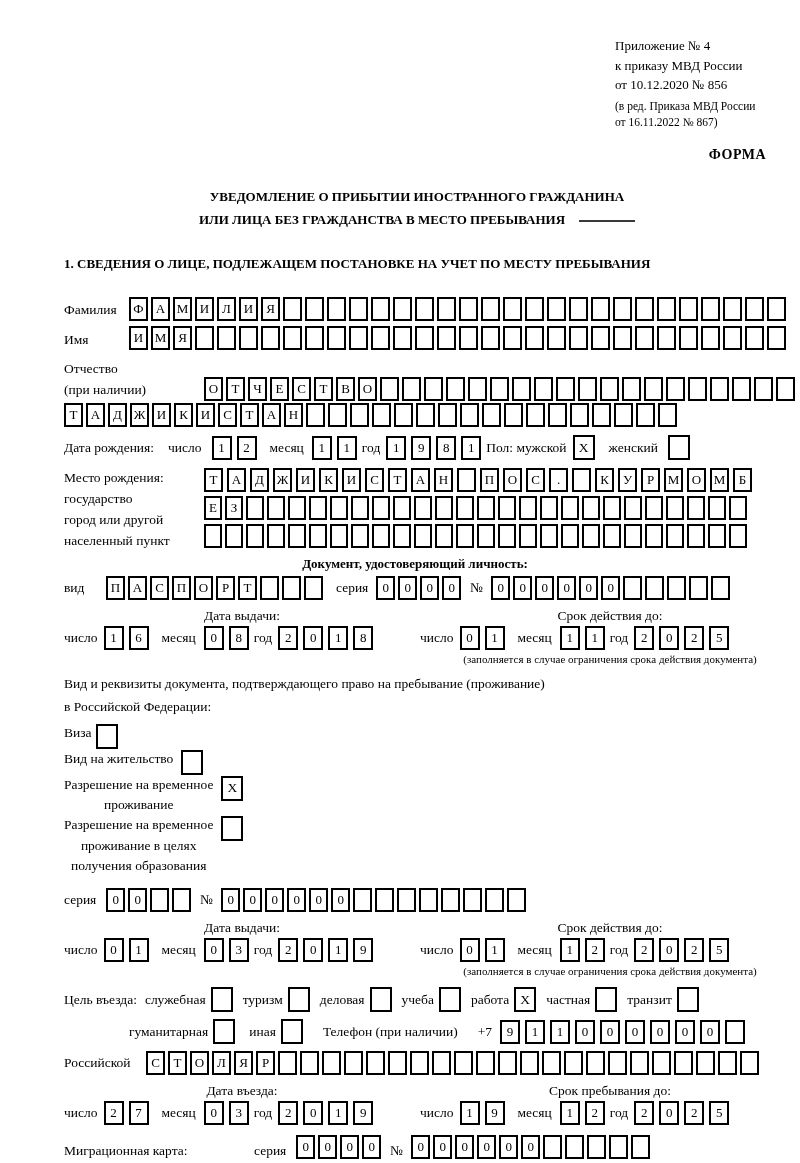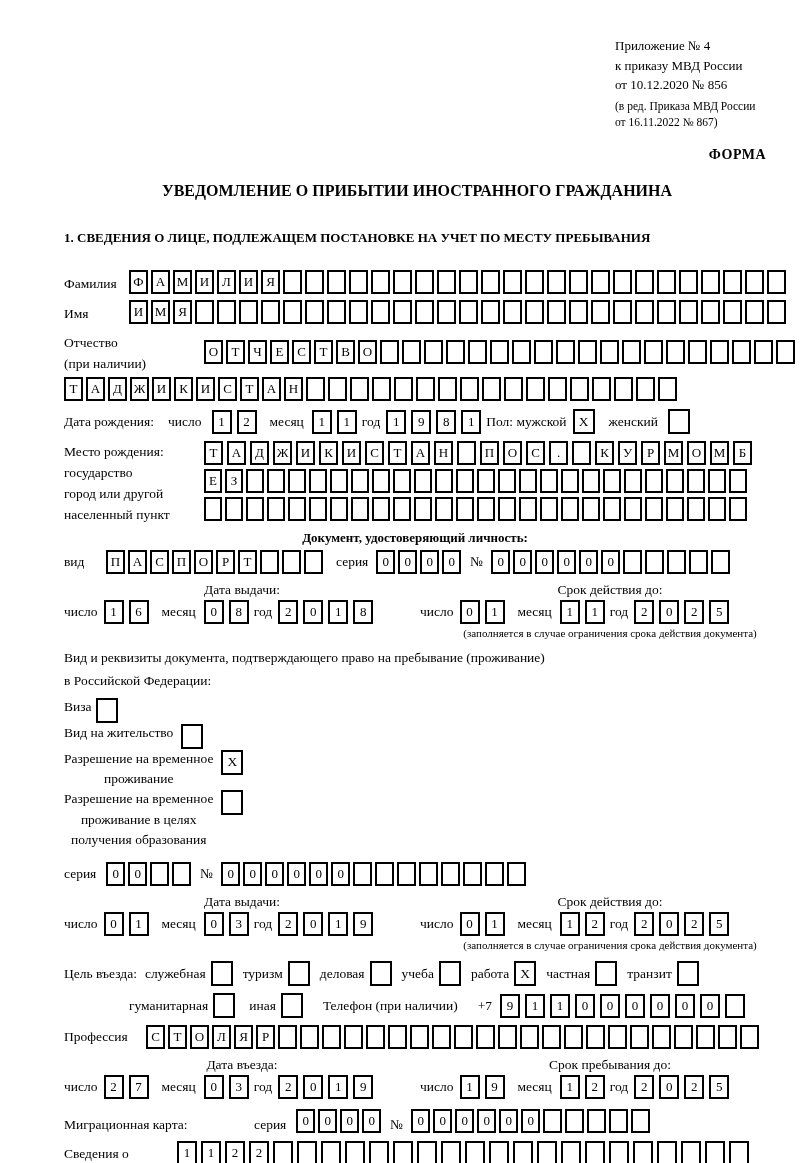--- a/index.html
+++ b/index.html
@@ -8,26 +8,26 @@
     width: 800px; height: 1163px; overflow: hidden;
     font-family: "Liberation Serif", "DejaVu Serif", serif;
     color: #000; font-size: 13.5px;
   }
   .page { padding: 36px 0 0 64px; width: 800px; }
 
   .appendix { margin-left: 551px; width: 190px; font-size: 13px; line-height: 1.5; }
   .revision { margin-left: 551px; width: 200px; font-size: 11.5px; line-height: 1.45; margin-top: 3px; }
   .form-marker { width: 702px; text-align: right; font-weight: bold; font-size: 14px; margin-top: 16px; letter-spacing: .5px; }
 
-  .title { width: 706px; text-align: center; font-weight: bold; font-size: 16px; line-height: 1.8; margin-top: 14px; }
+  .title { width: 706px; text-align: center; font-weight: bold; font-size: 13px; line-height: 1.8; margin-top: 22px; }
   .blank-line { display: inline-block; width: 56px; height: 2px; background: #3a3a3a; margin-left: 14px; vertical-align: 2px; }
 
   .sec-heading { margin-top: 24px; font-weight: bold; font-size: 13px; white-space: nowrap; }
 
-  .row { display: flex; align-items: center; }
+  .row { display: flex; align-items: flex-end; }
   .flabel { flex: none; padding-top: 4px; line-height: 1.55; }
   .cells { display: flex; flex: none; }
   .cell {
     flex: none; width: 19px; height: 24px; border: 2px solid #000; margin-right: 3px;
     display: inline-flex; align-items: center; justify-content: center; font-size: 13px;
   }
   .c23 .cell { width: 19px; margin-right: 4px; }
   .c21 .cell { width: 18px; }
   .c24 .cell { width: 20px; margin-right: 4px; }
   .dcells { display: flex; flex: none; }
@@ -77,20 +77,21 @@
     <div>от 10.12.2020 № 856</div>
   </div>
   <div class="revision">
     <div>(в ред. Приказа МВД России</div>
     <div>от 16.11.2022 № 867)</div>
   </div>
   <div class="form-marker">ФОРМА</div>
 
   <div class="title">
     <div>УВЕДОМЛЕНИЕ О ПРИБЫТИИ ИНОСТРАННОГО ГРАЖДАНИНА</div>
+    <div><span>ИЛИ ЛИЦА БЕЗ ГРАЖДАНСТВА В МЕСТО ПРЕБЫВАНИЯ</span><span class="blank-line"></span></div>
   </div>
 
   <div class="sec-heading">1. СВЕДЕНИЯ О ЛИЦЕ, ПОДЛЕЖАЩЕМ ПОСТАНОВКЕ НА УЧЕТ ПО МЕСТУ ПРЕБЫВАНИЯ</div>
 
   <div class="row" style="margin-top:24px">
     <div class="flabel" style="width:65px">Фамилия</div>
     <div class="cells">
         <span class="cell">Ф</span>
         <span class="cell">А</span>
         <span class="cell">М</span>
@@ -570,21 +571,21 @@
         <span class="cell">0</span>
         <span class="cell">0</span>
         <span class="cell">0</span>
         <span class="cell">0</span>
         <span class="cell">0</span>
         <span class="cell"></span>
       </span>
   </div>
 
   <div class="row" style="margin-top:7px;align-items:center">
-    <span class="lab" style="padding-top:0;width:82px">Профессия</span>
+    <span class="lab" style="padding-top:0;width:82px">Российской</span>
     <span class="cells">
         <span class="cell">С</span>
         <span class="cell">Т</span>
         <span class="cell">О</span>
         <span class="cell">Л</span>
         <span class="cell">Я</span>
         <span class="cell">Р</span>
         <span class="cell"></span>
         <span class="cell"></span>
         <span class="cell"></span>

